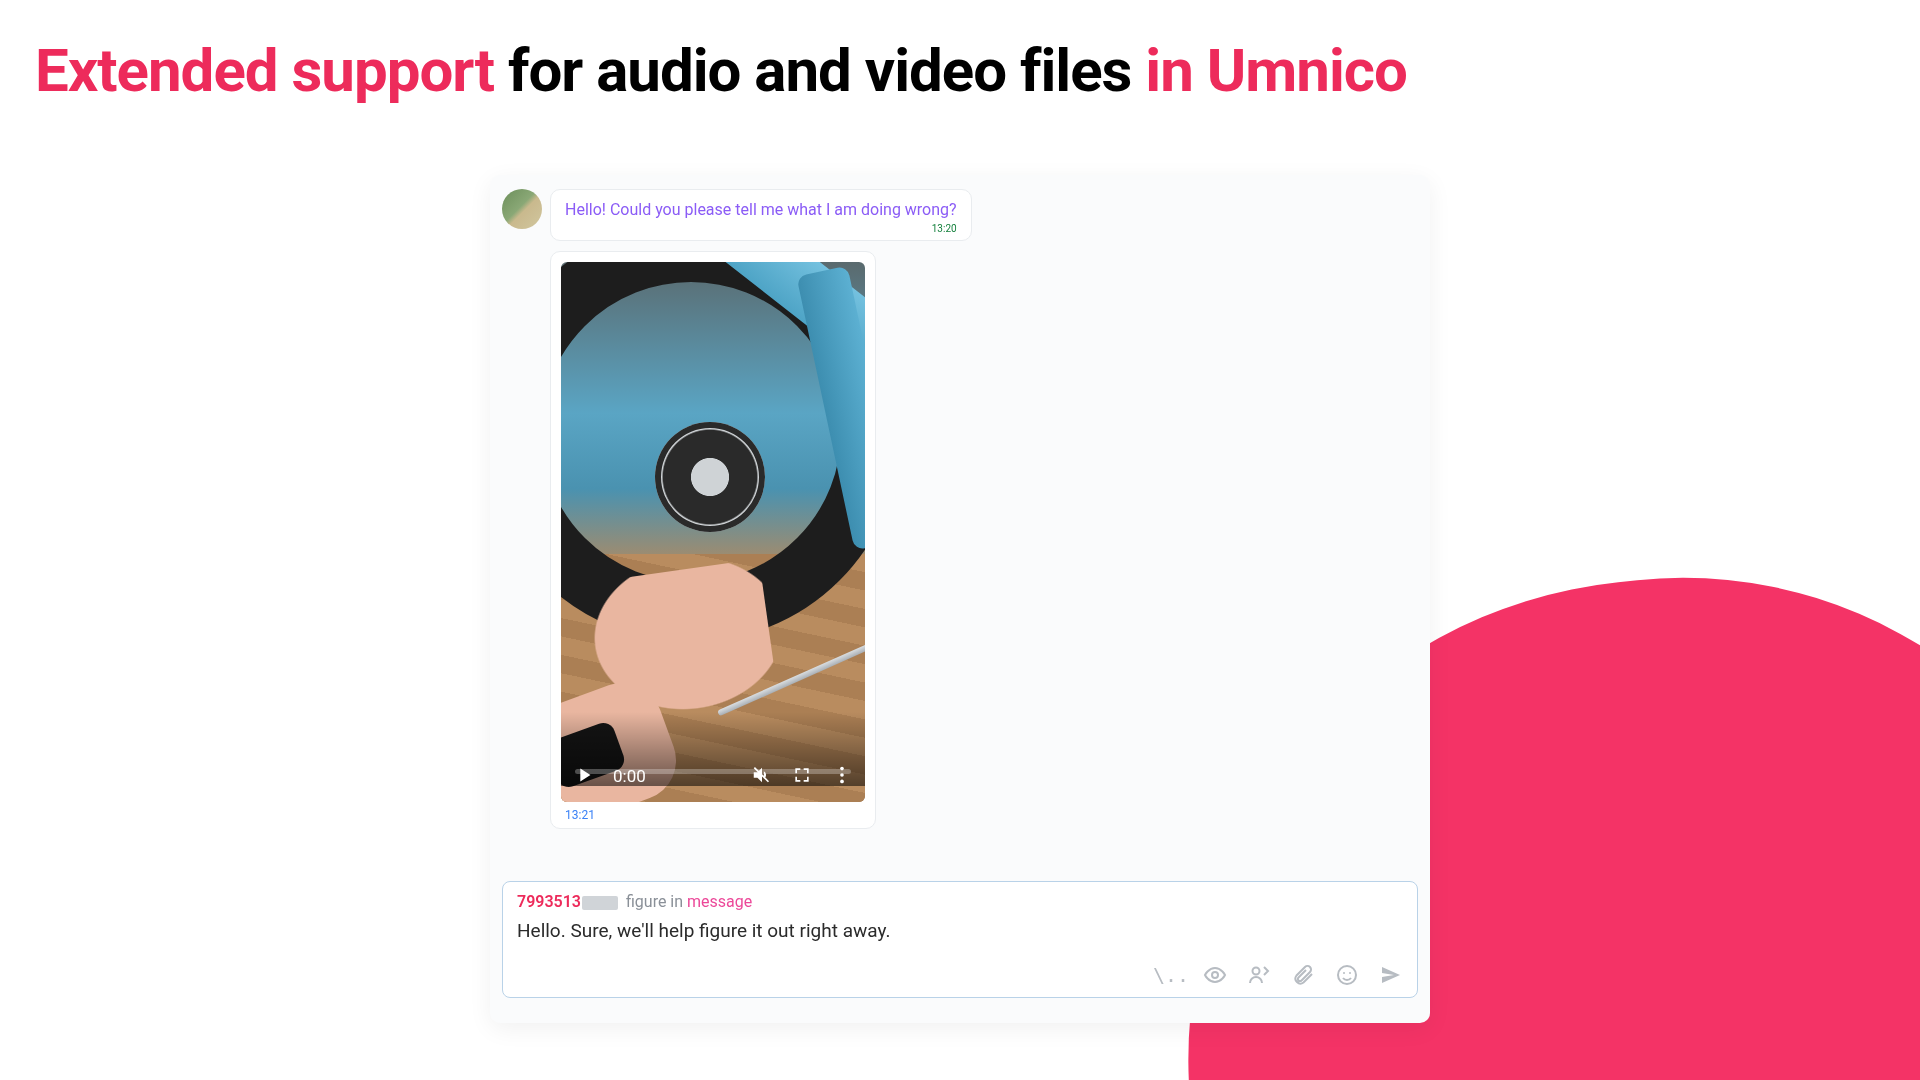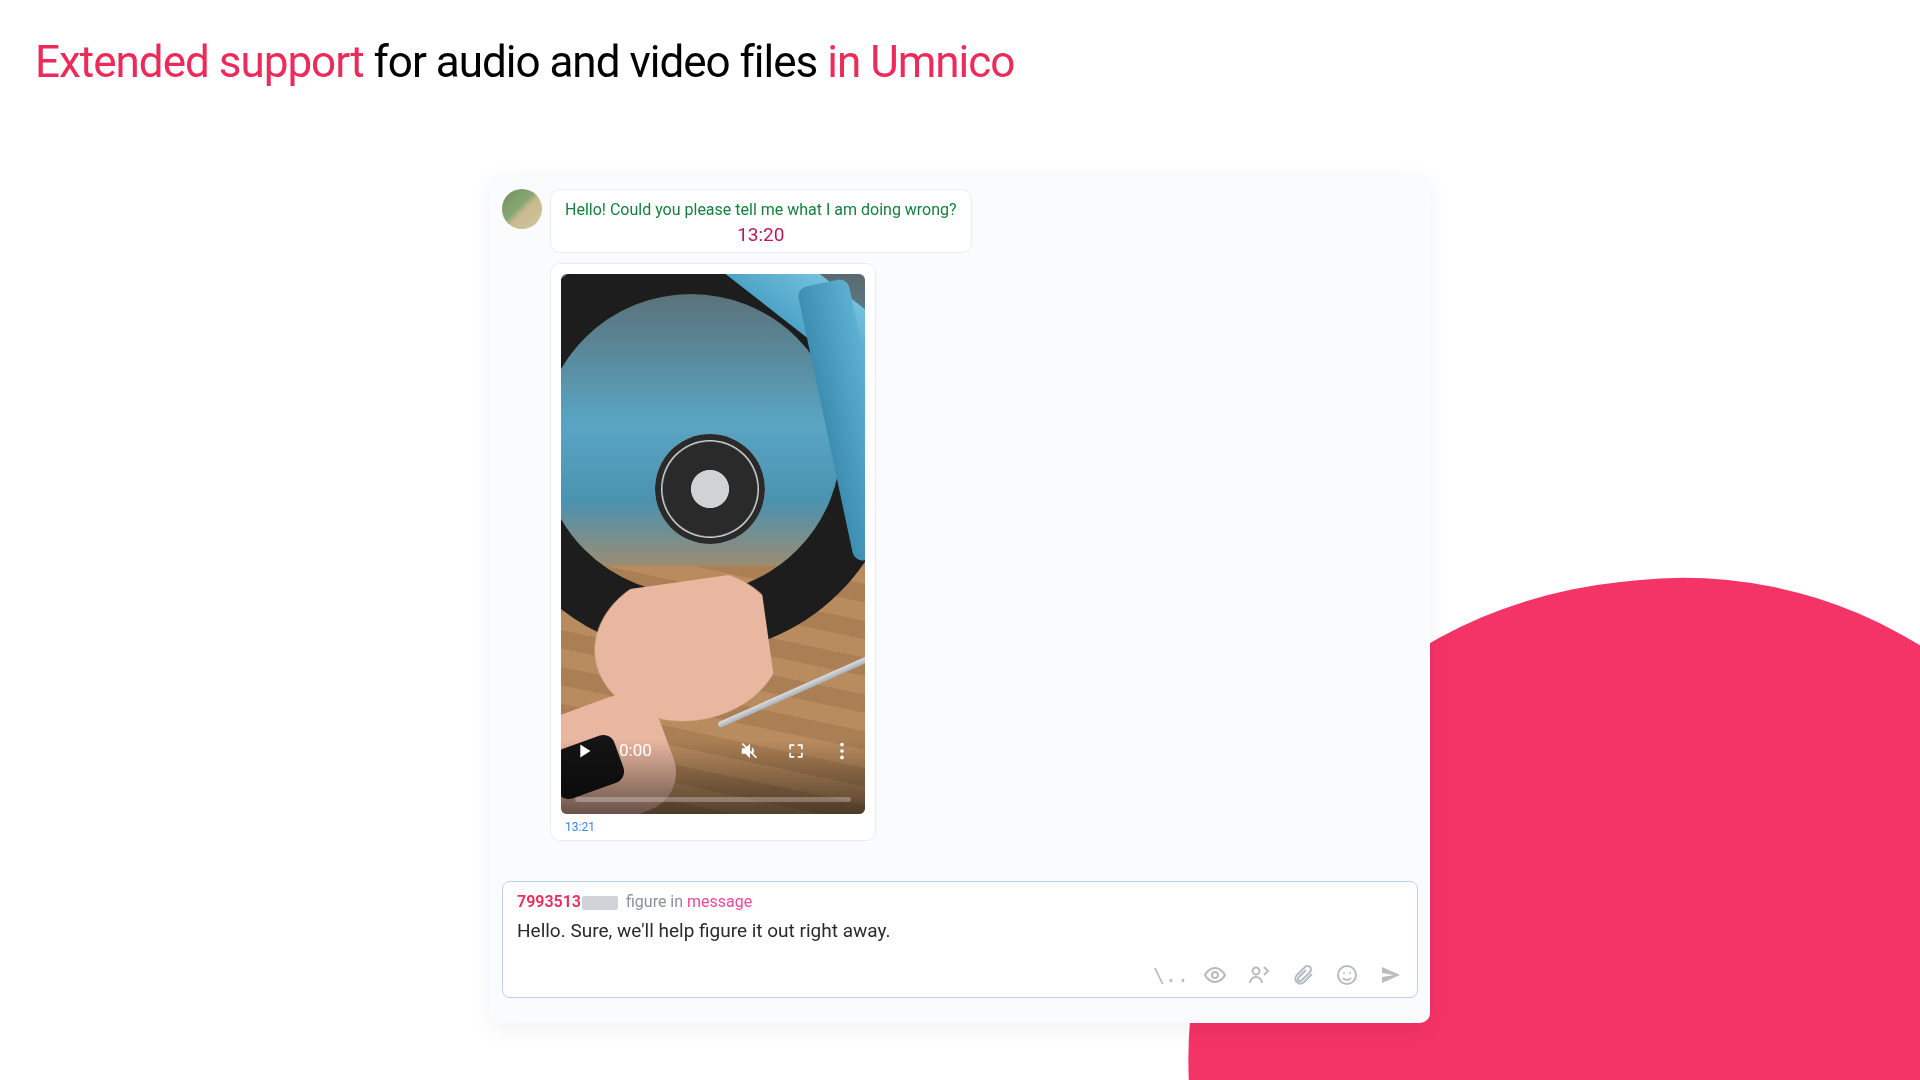--- a/index.html
+++ b/index.html
@@ -1,40 +1,40 @@
 <!DOCTYPE html>
 <html><head>
 <meta charset="utf-8">
 <style>
 *{margin:0;padding:0;box-sizing:border-box}
 html,body{width:1920px;height:1080px;font-family:-apple-system,BlinkMacSystemFont,"Segoe UI",Roboto,sans-serif;background:#fff;overflow:hidden;position:relative}
-.headline{position:absolute;top:38px;left:35px;font-size:44px;font-weight:400;letter-spacing:-1px;line-height:1.1}
+.headline{position:absolute;top:38px;left:35px;font-size:60px;font-weight:700;letter-spacing:-1px;line-height:1.1}
 .headline .accent{color:#ed2b5b}
 .blob{position:absolute;right:-220px;bottom:-300px;width:960px;height:800px;background:#f43366;border-radius:50% 48% 0 0/60% 60% 0 0;transform:rotate(-6deg)}
 .card{position:absolute;left:490px;top:175px;width:940px;height:848px;background:#fafbfc;border-radius:10px;box-shadow:0 6px 24px rgba(0,0,0,.06);padding:14px 12px}
 .msg-row{display:flex;align-items:flex-start;gap:8px}
 .avatar{width:40px;height:40px;border-radius:50%;background:linear-gradient(135deg,#6b8e5a 0%,#8aa876 45%,#c9b98d 55%,#d1c79f 100%);flex-shrink:0;background-size:cover}
 .bubble{background:#fff;border:1px solid #e9ecef;border-radius:10px;padding:10px 14px 6px;max-width:460px;position:relative}
-.bubble-text{font-size:16px;color:#15803d;margin-bottom:4px}
-.bubble-time{font-size:19px;color:#be185d;text-align:center}
+.bubble-text{font-size:16px;color:#8b5cf6;margin-bottom:4px}
+.bubble-time{font-size:10px;color:#15803d;text-align:right}
 .video-wrap{margin-left:48px;margin-top:10px;width:326px}
 .video-bubble{background:#fff;border:1px solid #e9ecef;border-radius:10px;padding:10px 10px 6px}
 .video-frame{width:304px;height:540px;border-radius:6px;overflow:hidden;position:relative;background:linear-gradient(180deg,#5a6a6e 0%,#5aa5c4 28%,#4a92b0 42%,#b58a5e 58%,#9f7447 100%)}
 .video-img{position:absolute;inset:0}
 
 .floor{position:absolute;left:0;right:0;bottom:0;height:46%;background:repeating-linear-gradient(12deg,#b98c5f 0 18px,#ab7f54 18px 36px)}
 .wheel{position:absolute;left:-80px;top:-40px;width:420px;height:420px;border:60px solid #1d1d1d;border-radius:50%}
 .gear{position:absolute;left:94px;top:160px;width:110px;height:110px;border-radius:50%;background:radial-gradient(circle,#cfd3d6 0 24%,#2a2a2a 25% 60%,#cfd3d6 62% 100%);box-shadow:0 0 0 6px #2a2a2a inset}
 .tubeA{position:absolute;left:140px;top:40px;width:320px;height:58px;background:linear-gradient(#74c1df,#4ea4c6);transform:rotate(38deg);border-radius:10px}
 .tubeB{position:absolute;left:150px;top:120px;width:280px;height:52px;background:linear-gradient(#5cb0d2,#3d8eb0);transform:rotate(78deg);border-radius:10px}
 .hand{position:absolute;left:10px;bottom:70px;width:200px;height:160px;background:radial-gradient(ellipse at 60% 40%,#e9b6a0 0 55%,transparent 56%);transform:rotate(-8deg)}
 .tool{position:absolute;left:150px;bottom:120px;width:170px;height:6px;background:linear-gradient(#d9dde0,#a9afb5);transform:rotate(-24deg);border-radius:3px}
 .wrist{position:absolute;left:-30px;bottom:-10px;width:140px;height:120px;background:#e9b6a0;border-radius:40px;transform:rotate(-20deg)}
 .watch{position:absolute;left:-10px;bottom:22px;width:70px;height:50px;background:#141414;border-radius:12px;transform:rotate(-20deg)}
-.video-ctrl{position:absolute;left:0;right:0;bottom:0;height:74px;background:linear-gradient(transparent,rgba(0,0,0,.55));display:flex;align-items:flex-start;padding:0 12px;gap:24px;color:#fff}
+.video-ctrl{position:absolute;left:0;right:0;bottom:16px;height:74px;background:linear-gradient(transparent,rgba(0,0,0,.55));display:flex;align-items:flex-end;padding:0 12px;gap:18px;color:#fff}
 .video-ctrl .ic{width:22px;height:22px;display:flex;align-items:center;justify-content:center;cursor:pointer}
 .video-ctrl .time{font-size:17px}
 .video-ctrl .sp{flex:1}
 .progress{position:absolute;left:14px;right:14px;bottom:12px;height:5px;border-radius:3px;background:rgba(255,255,255,.28)}
 .video-time{font-size:12px;color:#3b82f6;margin-top:6px;padding-left:4px}
 .received{margin-left:48px;margin-top:6px;font-size:14px;color:#9aa0a6}
 .received .redact{display:inline-block;width:34px;height:12px;background:#d0d4d8;border-radius:2px;vertical-align:middle;margin-left:1px}
 .reply{position:absolute;left:12px;right:12px;top:706px;border:1px solid #b9d2e8;border-radius:8px;padding:10px 14px 10px;background:#fff}
 .reply-head{font-size:16px;color:#8a9098;margin-bottom:8px}
 .reply-head .num{color:#ed2b5b;font-weight:600}

